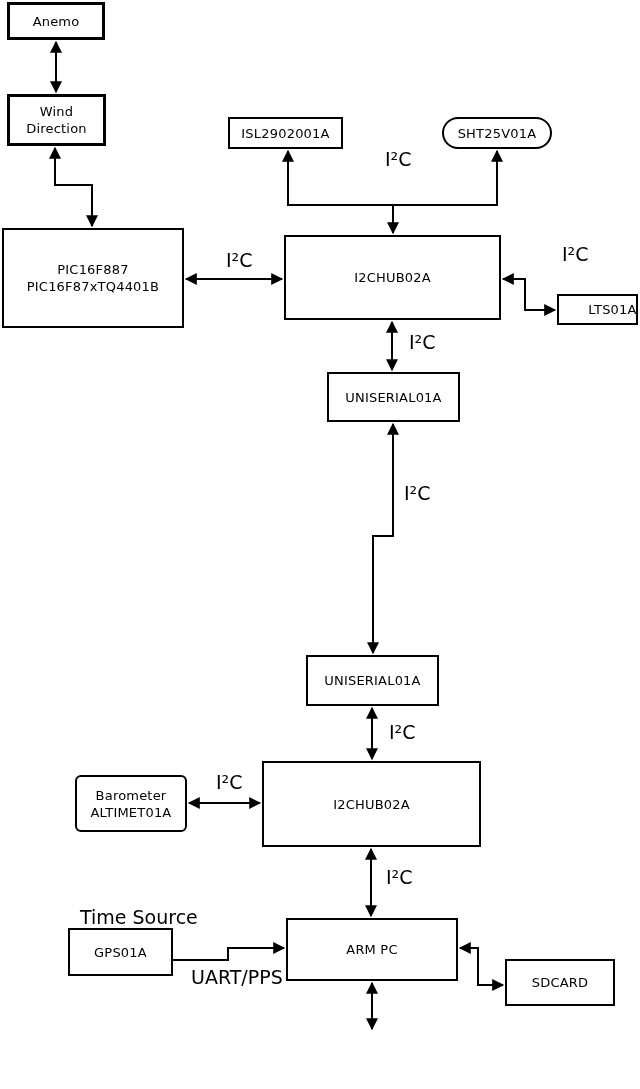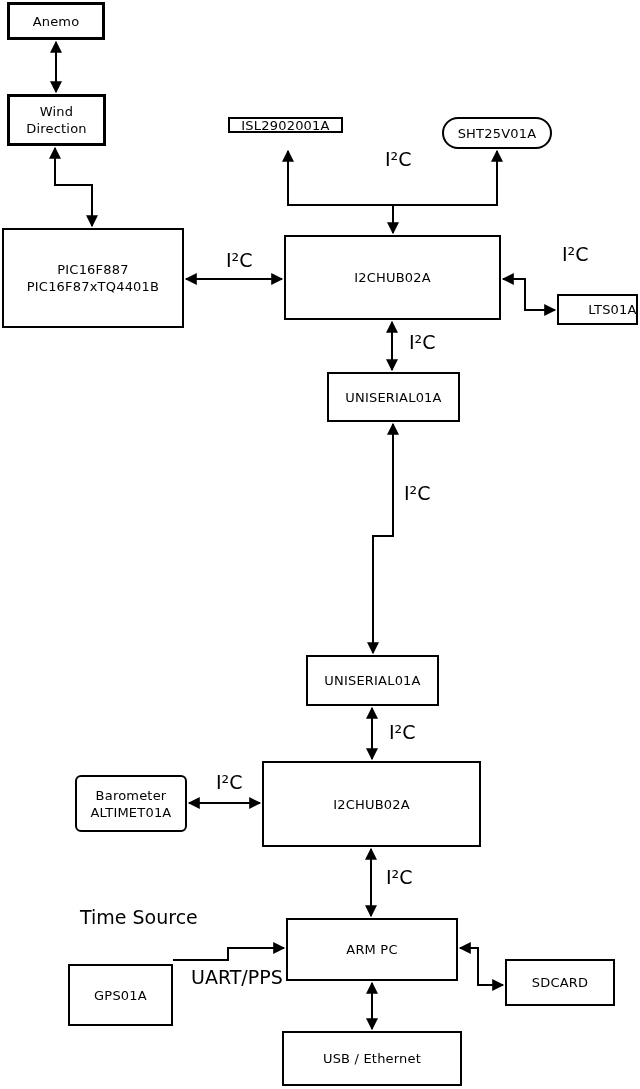--- a/index.html
+++ b/index.html
@@ -65,21 +65,21 @@
       <span class="box-line" data-name="box-label">Wind</span>
       <span class="box-line" data-name="box-label">Direction</span>
     </div>
     <div class="box" data-name="box-anemo" style="left: 7px; top: 2px; width: 98px; height: 38px;">
       <span class="box-line" data-name="box-label">Anemo</span>
     </div>
     <div class="box" data-name="box-pic16f887" style="left: 2px; top: 228px; width: 182px; height: 100px;">
       <span class="box-line" data-name="box-label">PIC16F887</span>
       <span class="box-line" data-name="box-label">PIC16F87xTQ4401B</span>
     </div>
-    <div class="box" data-name="box-isl2902001a" style="left: 228px; top: 117px; width: 115px; height: 16px;">
+    <div class="box" data-name="box-isl2902001a" style="left: 228px; top: 117px; width: 115px; height: 32px;">
       <span class="box-line" data-name="box-label">ISL2902001A</span>
     </div>
     <div class="box" data-name="box-sht25v01a" style="left: 442px; top: 117px; width: 110px; height: 32px; border-radius: 16px;">
       <span class="box-line" data-name="box-label">SHT25V01A</span>
     </div>
     <div class="box" data-name="box-i2chub02a-1" style="left: 284px; top: 235px; width: 217px; height: 85px;">
       <span class="box-line" data-name="box-label">I2CHUB02A</span>
     </div>
     <div class="box" data-name="box-lts01a" style="left: 557px; top: 294px; width: 81px; height: 31px; padding-left: 30px;">
       <span class="box-line" data-name="box-label">LTS01A</span>
@@ -93,28 +93,25 @@
     <div class="box" data-name="box-i2chub02a-2" style="left: 262px; top: 761px; width: 219px; height: 86px;">
       <span class="box-line" data-name="box-label">I2CHUB02A</span>
     </div>
     <div class="box" data-name="box-barometer-altimet01a" style="left: 75px; top: 775px; width: 112px; height: 57px; border-radius: 6px;">
       <span class="box-line" data-name="box-label">Barometer</span>
       <span class="box-line" data-name="box-label">ALTIMET01A</span>
     </div>
     <div class="box" data-name="box-arm-pc" style="left: 286px; top: 918px; width: 172px; height: 63px;">
       <span class="box-line" data-name="box-label">ARM PC</span>
     </div>
-    <div class="box" data-name="box-gps01a" style="left: 68px; top: 964px; width: 105px; height: 62px;">
+    <div class="box" data-name="box-gps01a" style="left: 68px; top: 928px; width: 105px; height: 48px;">
       <span class="box-line" data-name="box-label">GPS01A</span>
     </div>
     <div class="box" data-name="box-sdcard" style="left: 505px; top: 959px; width: 110px; height: 47px;">
       <span class="box-line" data-name="box-label">SDCARD</span>
-    </div>
-    <div class="box" data-name="box-usb-ethernet" style="left: 282px; top: 1031px; width: 180px; height: 55px;">
-      <span class="box-line" data-name="box-label">USB / Ethernet</span>
     </div>
     <div class="lbl" data-name="label-i2c-sensors" style="left: 385px; top: 152px;">I²C</div>
     <div class="lbl" data-name="label-i2c-pic" style="left: 226px; top: 253px;">I²C</div>
     <div class="lbl" data-name="label-i2c-lts" style="left: 562px; top: 247px;">I²C</div>
     <div class="lbl" data-name="label-i2c-hub1-uniserial1" style="left: 409px; top: 335px;">I²C</div>
     <div class="lbl" data-name="label-i2c-uniserial-link" style="left: 404px; top: 486px;">I²C</div>
     <div class="lbl" data-name="label-i2c-uniserial2-hub2" style="left: 389px; top: 725px;">I²C</div>
     <div class="lbl" data-name="label-i2c-barometer" style="left: 216px; top: 775px;">I²C</div>
     <div class="lbl" data-name="label-i2c-hub2-armpc" style="left: 386px; top: 870px;">I²C</div>
     <div class="lbl" data-name="label-time-source" style="left: 80px; top: 910px;">Time Source</div>

